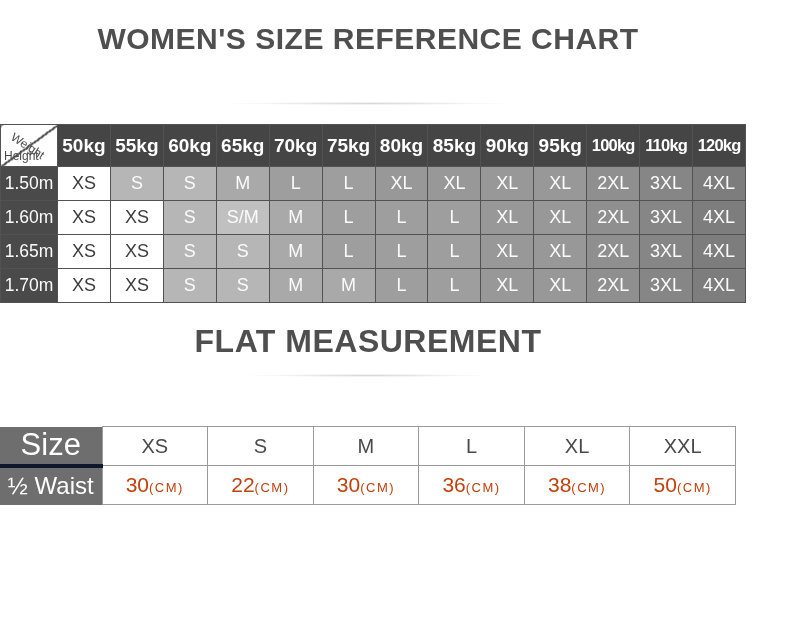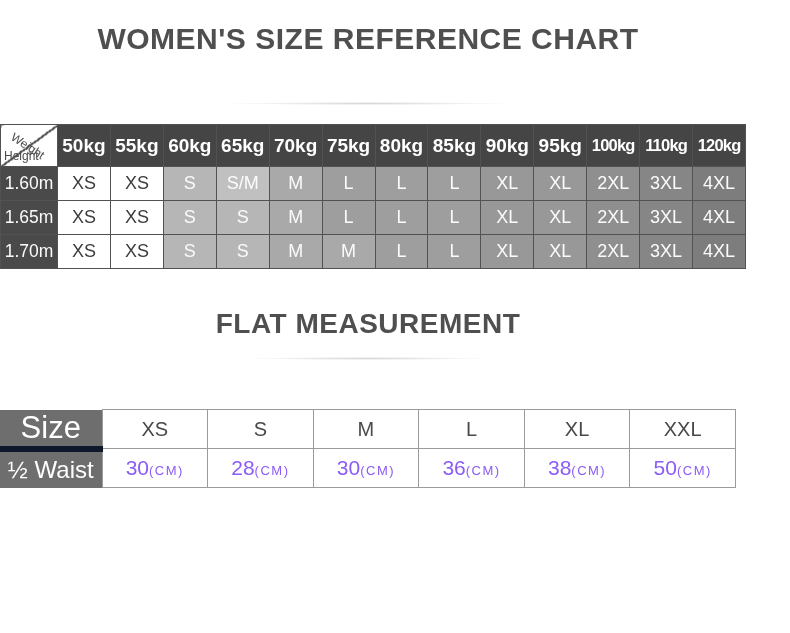--- a/index.html
+++ b/index.html
@@ -8,21 +8,21 @@
     font-family:"Liberation Sans",sans-serif;
     -webkit-font-smoothing:antialiased;
   }
   .page{width:736px;height:633px;position:relative;}
 
   .title{
     text-align:center;font-weight:700;color:#4f4f4f;margin:0;
     letter-spacing:0.5px;line-height:34px;
   }
   h1.title{font-size:30px;padding-top:22px;}
-  h2.title{font-size:28px;margin-top:38px;}
+  h2.title{font-size:32px;margin-top:21px;}
 
   .divider{
     height:3px;margin:0 auto;border-radius:50%;
     background:radial-gradient(ellipse at center,#d7d7d7 0%,rgba(255,255,255,0) 72%);
   }
   .divider.d1{width:280px;margin-top:46px;}
   .divider.d2{width:240px;margin-top:16px;}
 
   
   table.size-table{
@@ -66,28 +66,28 @@
   table.flat-table{
     border-collapse:collapse;table-layout:fixed;
     width:736px;margin:49px auto 0;
   }
   .flat-table th,.flat-table td{text-align:center;padding:0;}
   .flat-table tr{height:39px;}
   .flat-table col.first{width:102px;}
   .flat-table .lbl{
     background:#6e6e6e;color:#ffffff;border:none;font-weight:400;
   }
-  .flat-table .lbl-size{font-size:31px;border-bottom:6px solid #0f172a;margin-top:12px;}
+  .flat-table .lbl-size{font-size:31px;border-bottom:4px solid #0f172a;margin-top:12px;}
   .flat-table .lbl-waist{font-size:24px;}
   .flat-table .cell{
     border:1px solid #9b9b9b;background:#ffffff;color:#4a4a4a;
     font-weight:400;
   }
   .flat-table .size-head{font-size:20px;}
-  .flat-table .measure{font-size:21px;color:#8b5cf6;}
+  .flat-table .measure{font-size:21px;color:#c2410c;}
   .flat-table .measure .unit{font-size:13px;letter-spacing:1.5px;}
 </style>
 </head>
 <body>
 
 <div class="page">
 
   <h1 class="title">WOMEN'S SIZE REFERENCE CHART</h1>
   <div class="divider d1"></div>
 
@@ -111,20 +111,36 @@
           <th>85kg</th>
           <th>90kg</th>
           <th>95kg</th>
           <th class="narrow">100kg</th>
           <th class="narrow">110kg</th>
           <th class="narrow">120kg</th>
         </tr>
     </thead>
     <tbody>
         <tr>
+          <th>1.50m</th>
+          <td style="background: rgb(255, 255, 255); color: rgb(60, 60, 60);">XS</td>
+          <td style="background: rgb(182, 182, 182); color: rgb(251, 251, 251);">S</td>
+          <td style="background: rgb(182, 182, 182); color: rgb(251, 251, 251);">S</td>
+          <td style="background: rgb(169, 169, 169); color: rgb(251, 251, 251);">M</td>
+          <td style="background: rgb(158, 158, 158); color: rgb(251, 251, 251);">L</td>
+          <td style="background: rgb(158, 158, 158); color: rgb(251, 251, 251);">L</td>
+          <td style="background: rgb(152, 152, 152); color: rgb(251, 251, 251);">XL</td>
+          <td style="background: rgb(152, 152, 152); color: rgb(251, 251, 251);">XL</td>
+          <td style="background: rgb(152, 152, 152); color: rgb(251, 251, 251);">XL</td>
+          <td style="background: rgb(152, 152, 152); color: rgb(251, 251, 251);">XL</td>
+          <td style="background: rgb(143, 143, 143); color: rgb(251, 251, 251);">2XL</td>
+          <td style="background: rgb(134, 134, 134); color: rgb(251, 251, 251);">3XL</td>
+          <td style="background: rgb(125, 125, 125); color: rgb(251, 251, 251);">4XL</td>
+        </tr>
+        <tr>
           <th>1.60m</th>
           <td style="background: rgb(255, 255, 255); color: rgb(60, 60, 60);">XS</td>
           <td style="background: rgb(255, 255, 255); color: rgb(60, 60, 60);">XS</td>
           <td style="background: rgb(182, 182, 182); color: rgb(251, 251, 251);">S</td>
           <td style="background: rgb(192, 192, 192); color: rgb(251, 251, 251);">S/M</td>
           <td style="background: rgb(169, 169, 169); color: rgb(251, 251, 251);">M</td>
           <td style="background: rgb(158, 158, 158); color: rgb(251, 251, 251);">L</td>
           <td style="background: rgb(158, 158, 158); color: rgb(251, 251, 251);">L</td>
           <td style="background: rgb(158, 158, 158); color: rgb(251, 251, 251);">L</td>
           <td style="background: rgb(152, 152, 152); color: rgb(251, 251, 251);">XL</td>
@@ -181,21 +197,21 @@
           <th class="cell size-head">XS</th>
           <th class="cell size-head">S</th>
           <th class="cell size-head">M</th>
           <th class="cell size-head">L</th>
           <th class="cell size-head">XL</th>
           <th class="cell size-head">XXL</th>
         </tr>
         <tr>
           <th class="lbl lbl-waist">½ Waist</th>
           <td class="cell measure"><span>30</span><span class="unit">(CM)</span></td>
-          <td class="cell measure"><span>28</span><span class="unit">(CM)</span></td>
+          <td class="cell measure"><span>22</span><span class="unit">(CM)</span></td>
           <td class="cell measure"><span>30</span><span class="unit">(CM)</span></td>
           <td class="cell measure"><span>36</span><span class="unit">(CM)</span></td>
           <td class="cell measure"><span>38</span><span class="unit">(CM)</span></td>
           <td class="cell measure"><span>50</span><span class="unit">(CM)</span></td>
         </tr>
       </tbody>
   </table>
 
 </div>
 

